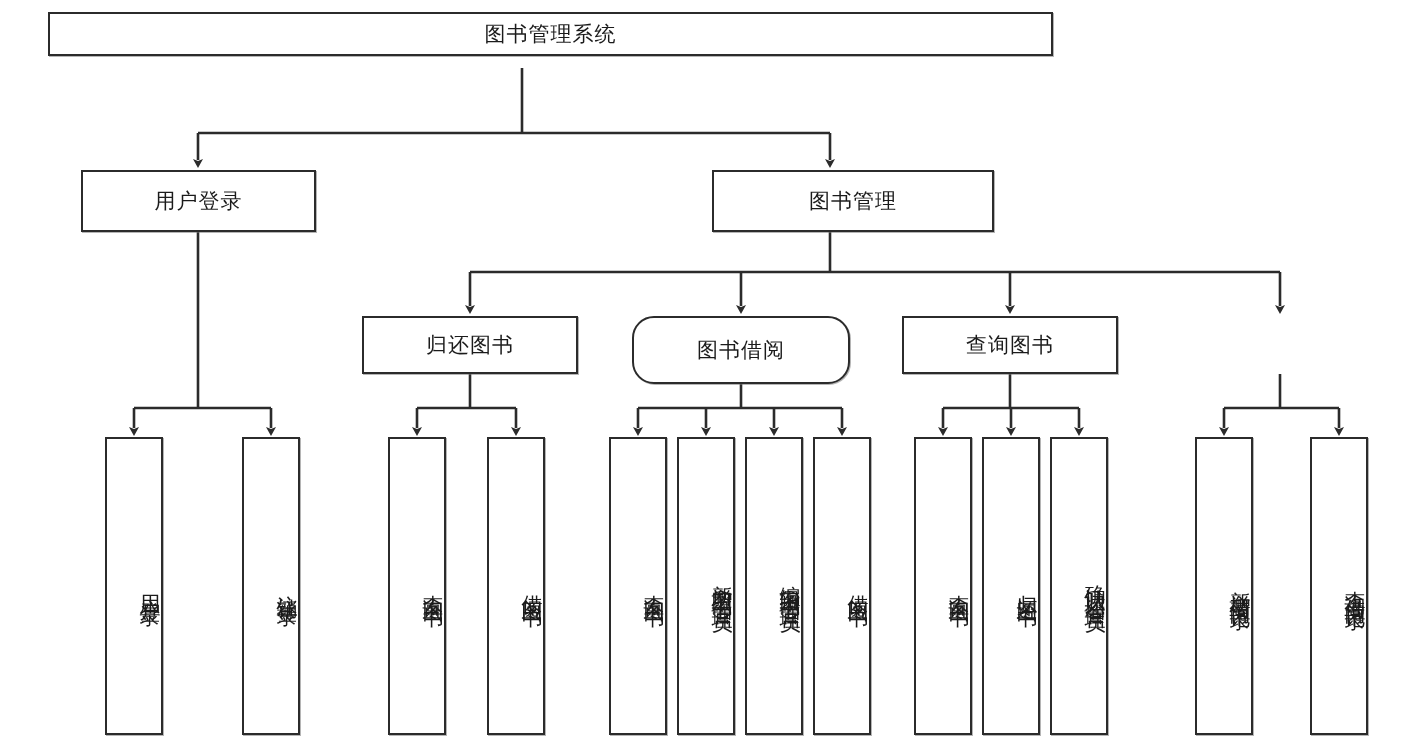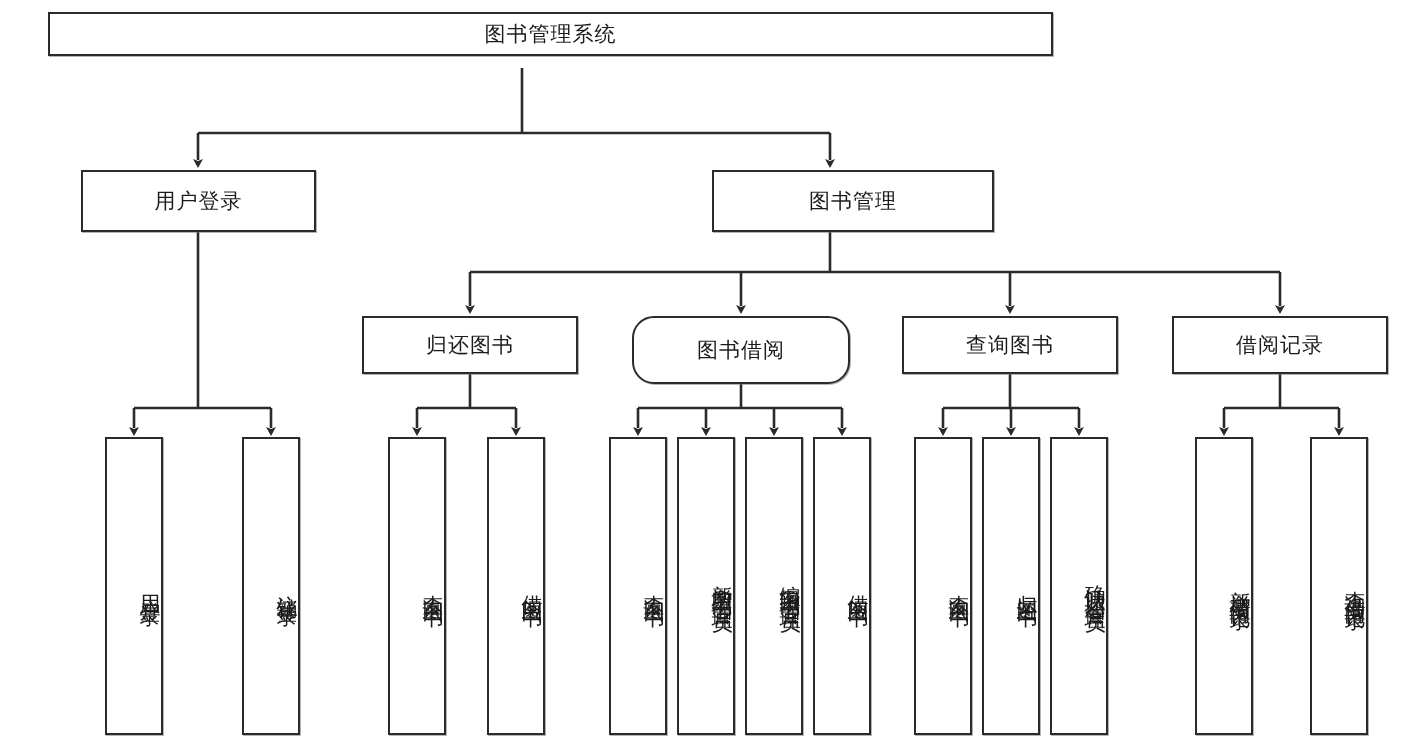--- a/index.html
+++ b/index.html
@@ -87,23 +87,20 @@
 
   <div class="node h" style="left:362px;top:316px;width:216px;height:58px;">
     <span class="label">归还图书</span>
   </div>
   <div class="node h" style="left:632px;top:316px;width:218px;height:68px;border-radius:22px;">
     <span class="label">图书借阅</span>
   </div>
   <div class="node h" style="left:902px;top:316px;width:216px;height:58px;">
     <span class="label">查询图书</span>
   </div>
-  <div class="node h" style="left:1172px;top:316px;width:216px;height:58px;">
-    <span class="label">借阅记录</span>
-  </div>
 
   <div class="node v" style="left:105px;top:437px;width:58px;height:298px;">
     <span class="label">用户登录</span>
   </div>
   <div class="node v" style="left:242px;top:437px;width:58px;height:298px;">
     <span class="label">注销登录</span>
   </div>
   <div class="node v" style="left:388px;top:437px;width:58px;height:298px;">
     <span class="label">查询图书</span>
   </div>

